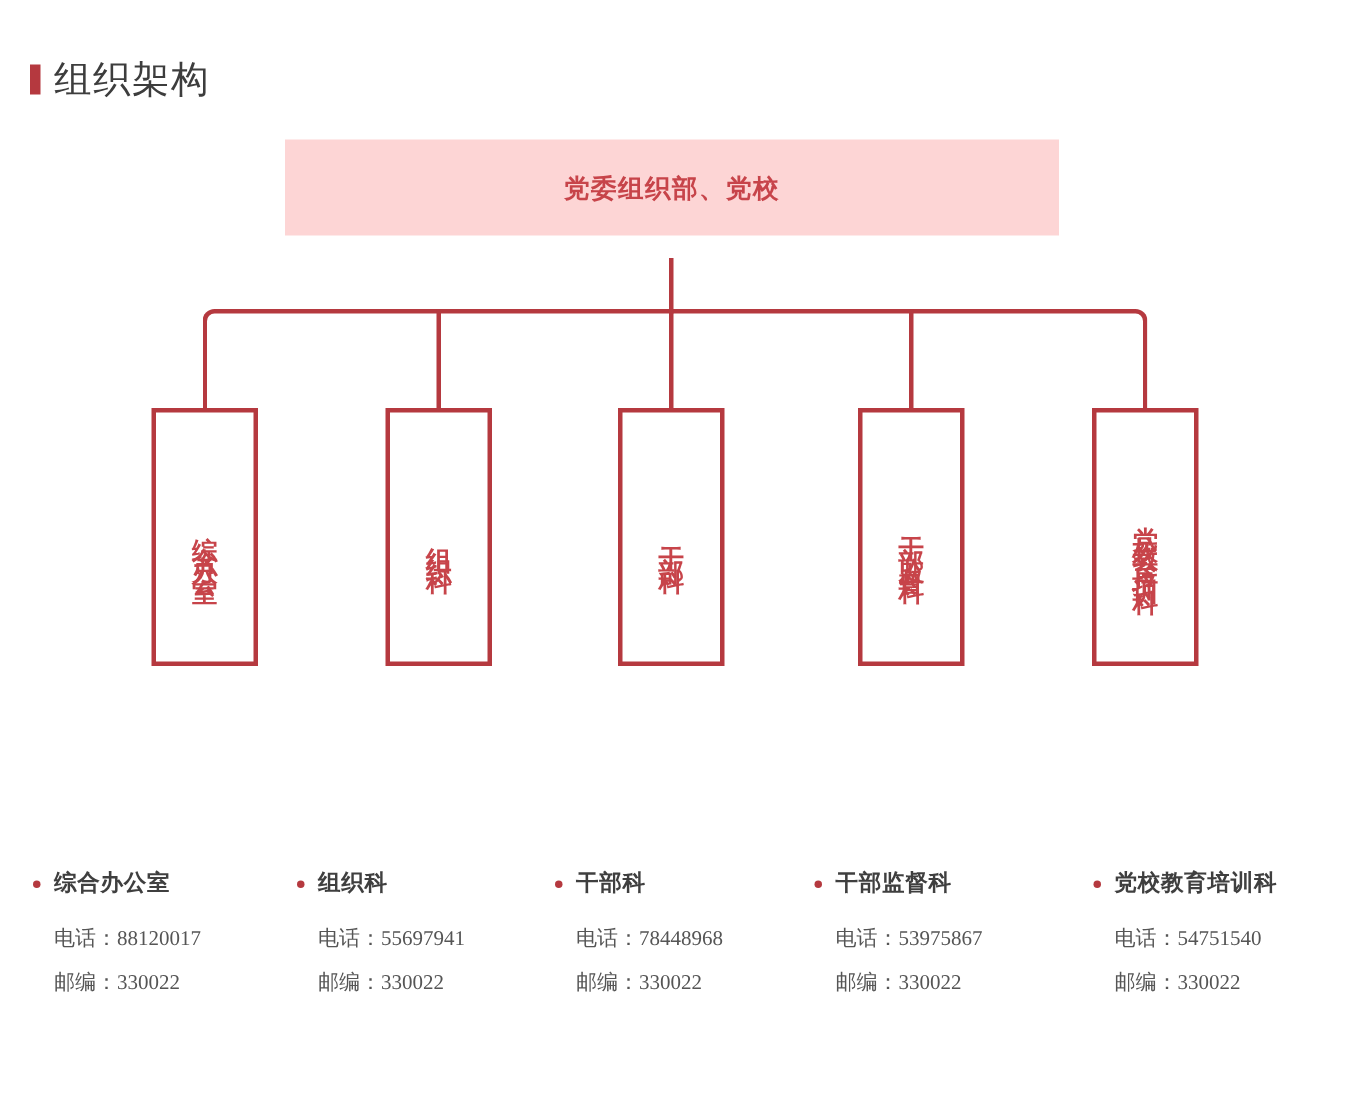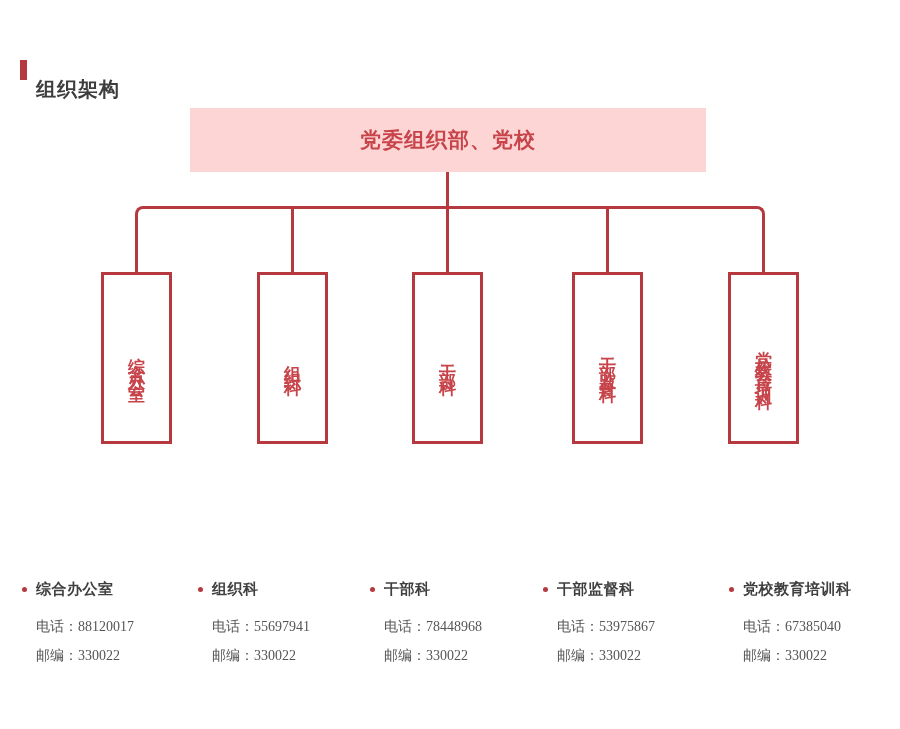--- a/index.html
+++ b/index.html
@@ -25,39 +25,38 @@
     display: flex;
     align-items: center;
     gap: 9px;
   }
   .sec-bar {
     width: 7px;
     height: 20px;
     background: var(--accent);
   }
   .sec-title {
-    font-size: 20px;
-    font-weight: bold;
+    font-size: 25px;
+    font-weight: normal;
     color: var(--heading);
     letter-spacing: 1px;
-    margin-top: 40px;
   }
 
   
   .root-box {
     position: absolute;
     left: 190px;
-    top: 108px;
+    top: 93px;
     width: 516px;
     height: 64px;
     background: var(--pink);
     display: flex;
     align-items: center;
     justify-content: center;
-    font-size: 21px;
+    font-size: 17px;
     font-weight: bold;
     letter-spacing: 1px;
     color: var(--boxtext);
   }
   .stem {
     position: absolute;
     left: 446px;
     top: 172px;
     width: 3px;
     height: 37px;
@@ -223,17 +222,17 @@
     </div>
     <div class="contact-line phone"><span>电话：</span><span>53975867</span></div>
     <div class="contact-line postal"><span>邮编：</span><span>330022</span></div>
   </div>
 
   <div class="contact-col col-5">
     <div class="contact-name-row">
       <span class="bullet"></span>
       <span class="contact-name">党校教育培训科</span>
     </div>
-    <div class="contact-line phone"><span>电话：</span><span>67385040</span></div>
+    <div class="contact-line phone"><span>电话：</span><span>54751540</span></div>
     <div class="contact-line postal"><span>邮编：</span><span>330022</span></div>
   </div>
 
 </div>
 
 </body></html>

